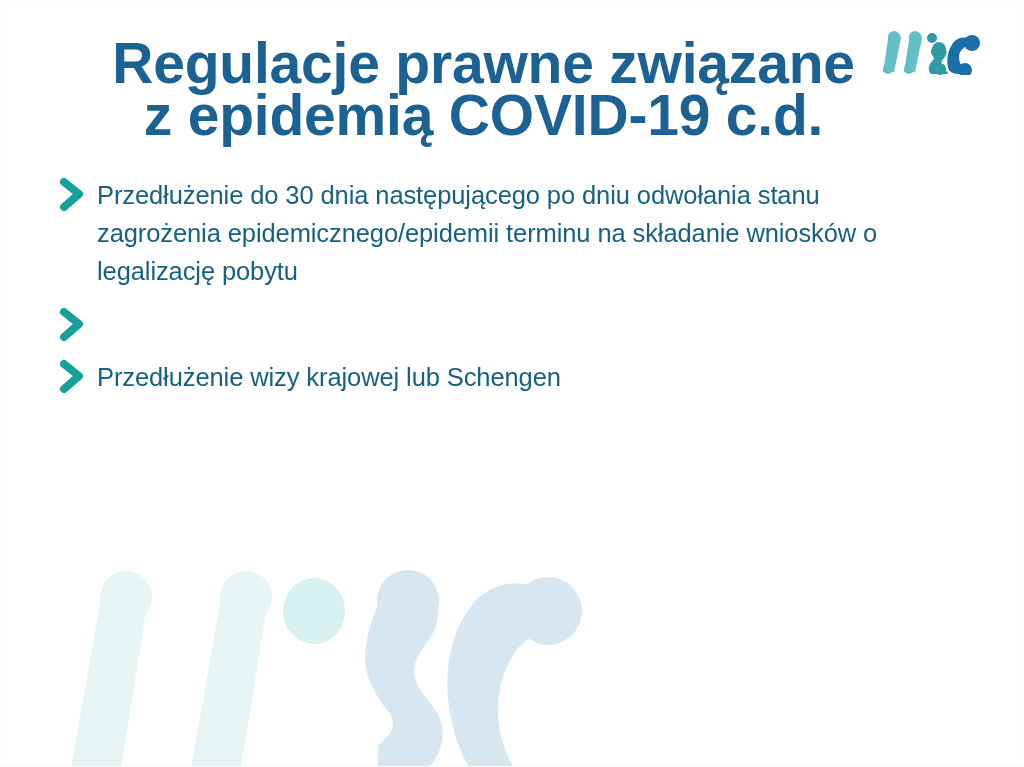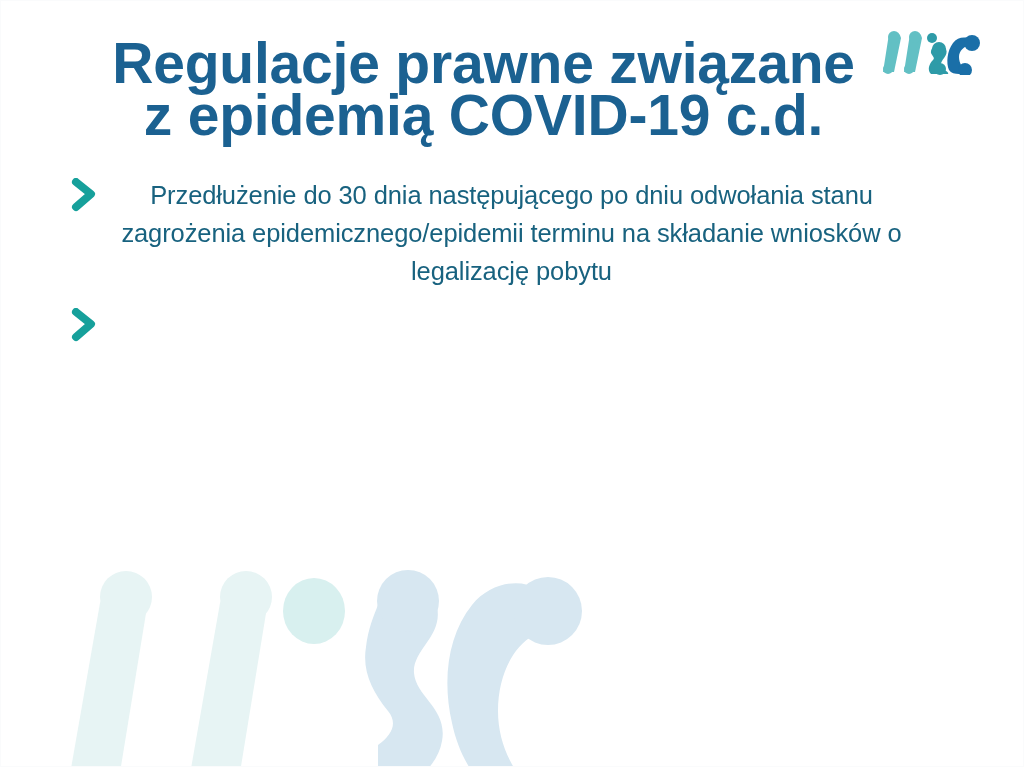--- a/index.html
+++ b/index.html
@@ -62,25 +62,24 @@
     font-size: 57px;
     font-weight: bold;
     line-height: 52px;
     letter-spacing: -0.2px;
     white-space: nowrap;
   }
 
   
   .bullets {
     position: absolute;
-    left: 70px;
+    left: 58px;
     top: 175px;
     width: 910px;
     z-index: 2;
-    text-align: center;
   }
   .bullet-row {
     display: flex;
     align-items: flex-start;
     margin-bottom: 16px;
   }
   .bullet-row:last-child { margin-bottom: 0; }
 
   .bullet-marker {
     flex: 0 0 auto;
@@ -174,16 +173,24 @@
     </div>
 
     <div class="bullet-row">
       <span class="bullet-marker">
         <svg viewBox="0 0 30 34" xmlns="http://www.w3.org/2000/svg" aria-hidden="true">
           <path d="M5 4 L20 16 L5 29" fill="none" stroke="#16a09b" stroke-width="8" stroke-linecap="round" stroke-linejoin="round"></path>
         </svg>
       </span>
     </div>
 
+    <div class="bullet-row">
+      <span class="bullet-marker">
+        <svg viewBox="0 0 30 34" xmlns="http://www.w3.org/2000/svg" aria-hidden="true">
+          <path d="M5 4 L20 16 L5 29" fill="none" stroke="#16a09b" stroke-width="8" stroke-linecap="round" stroke-linejoin="round"></path>
+        </svg>
+      </span>
+      <span class="bullet-text">Przedłużenie wizy krajowej lub Schengen</span>
+    </div>
 
   </div>
 
 </div>
 
 </body></html>

